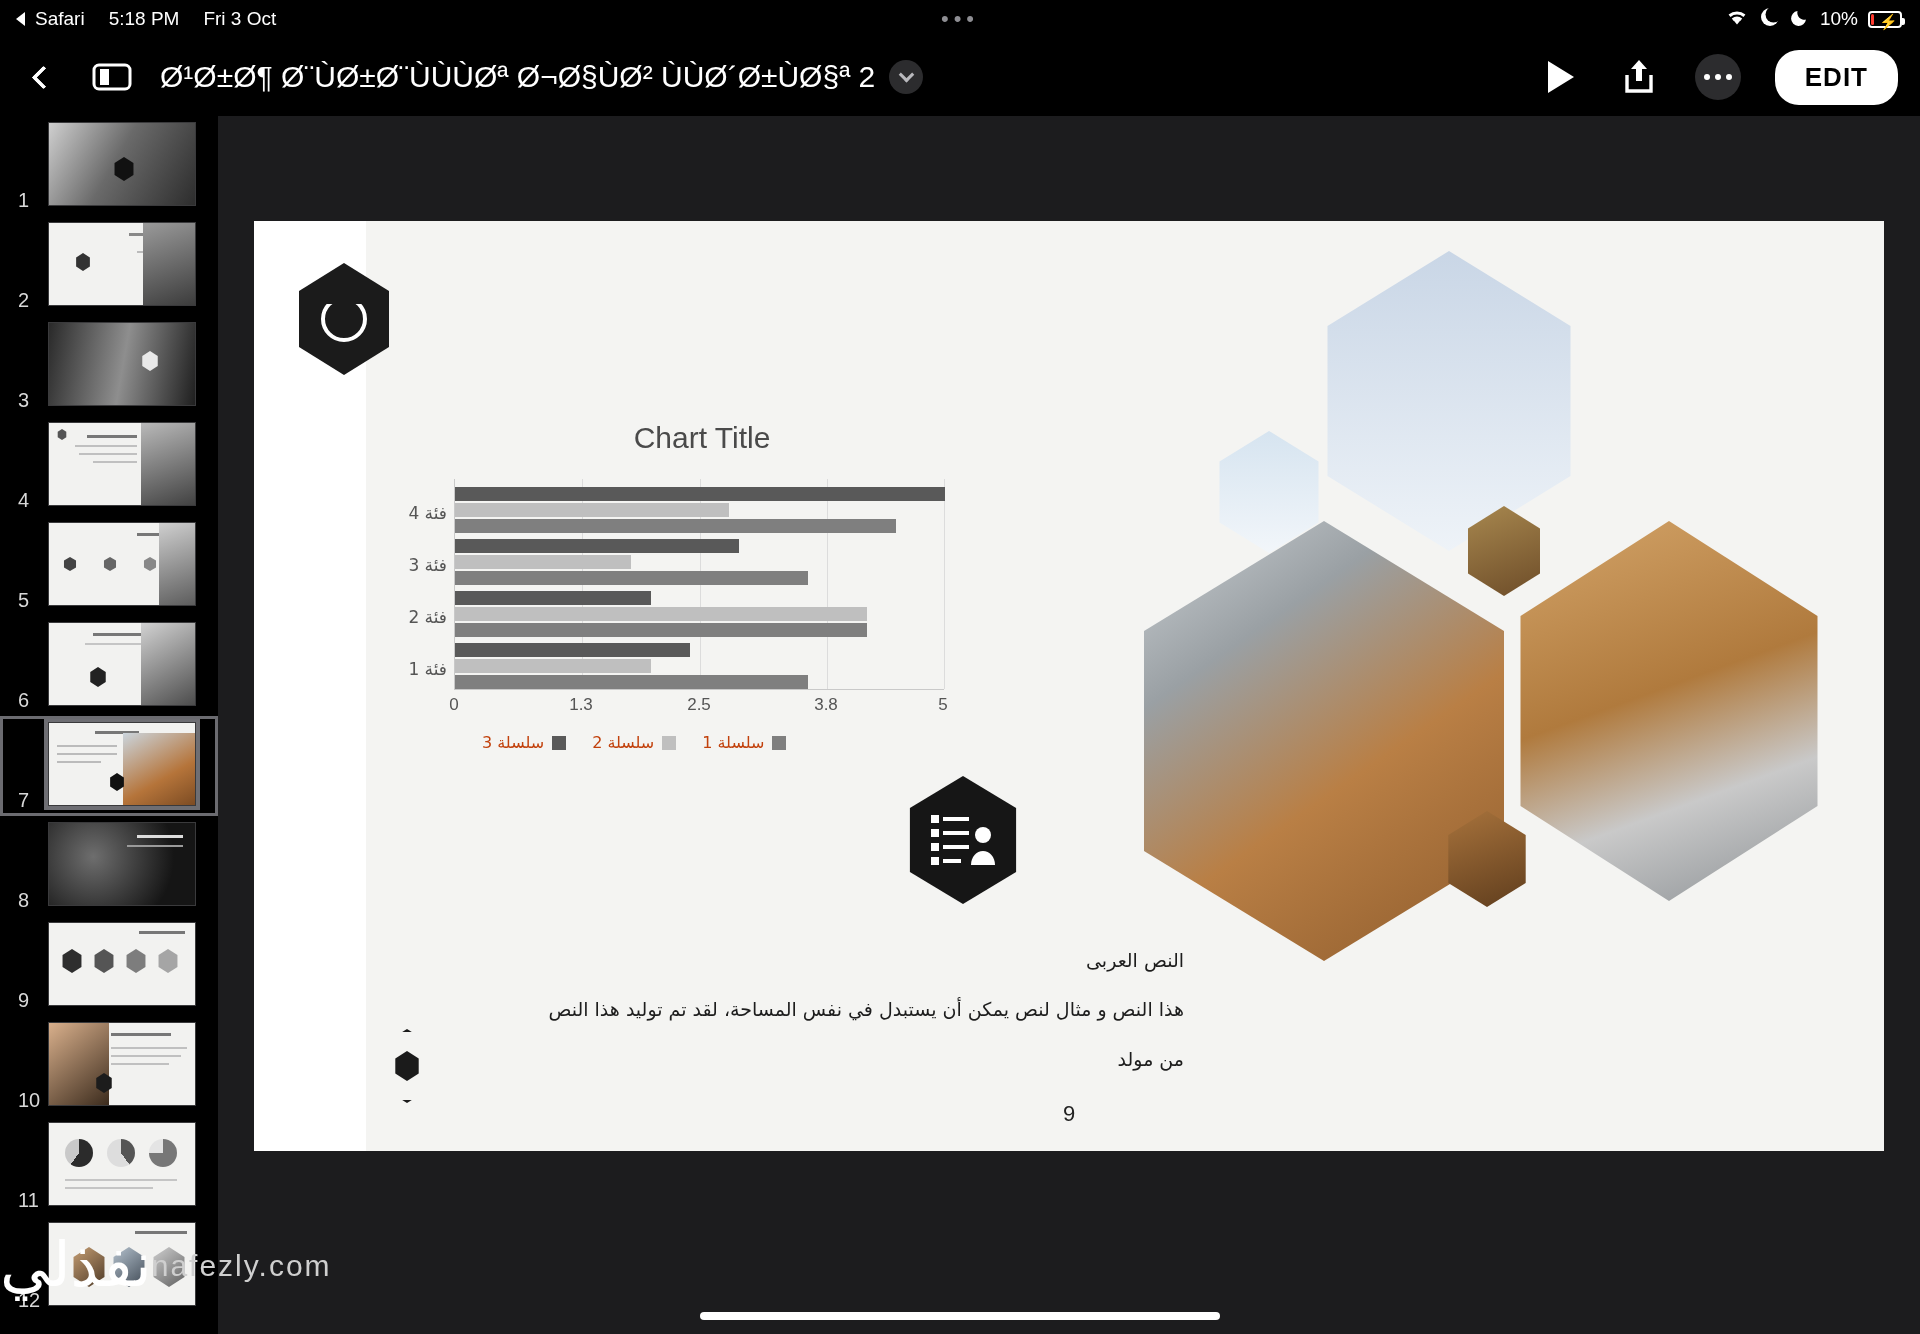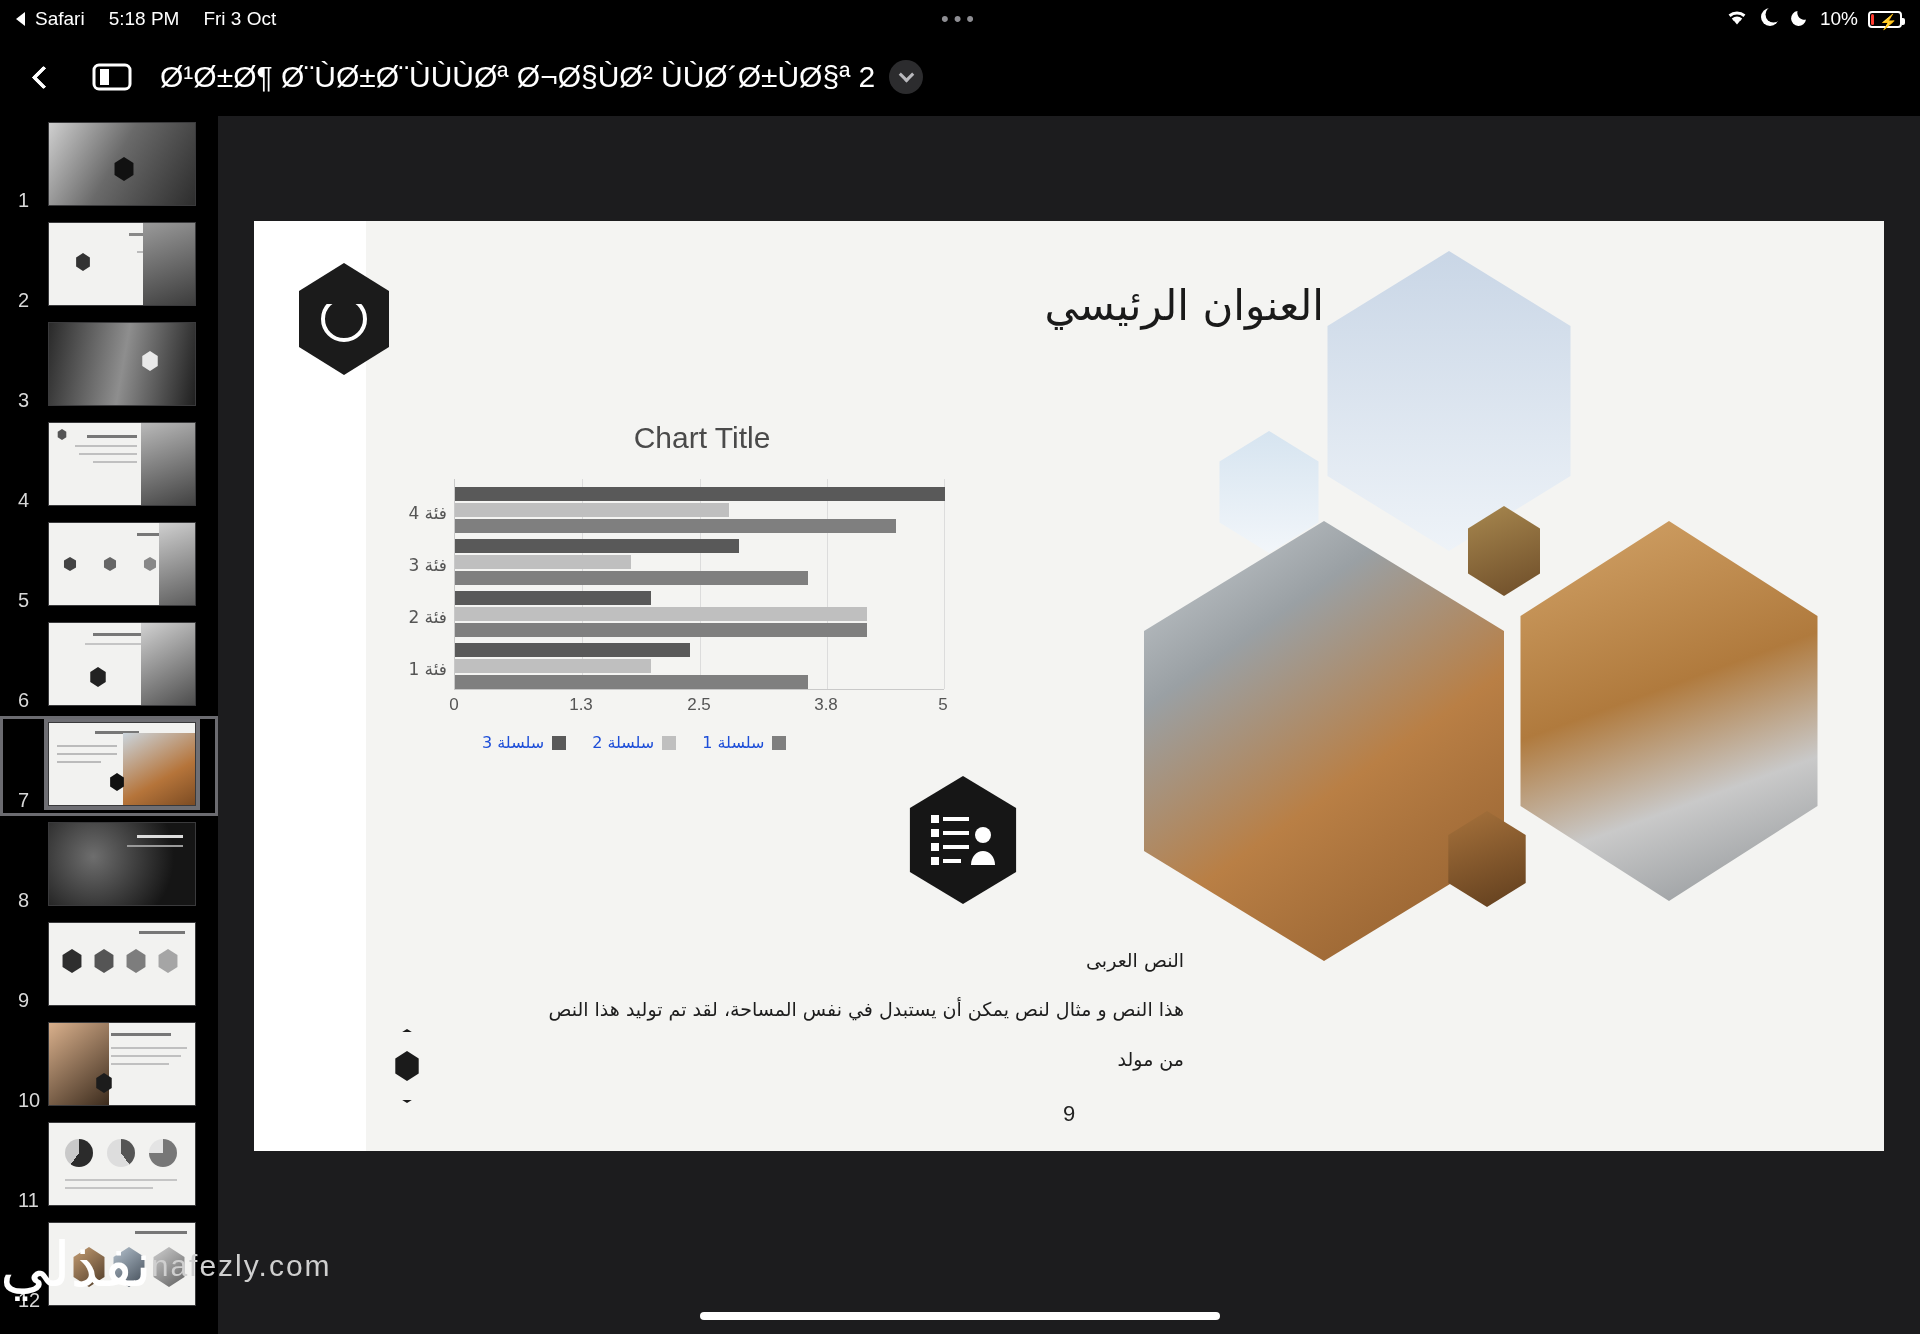--- a/index.html
+++ b/index.html
@@ -123,21 +123,21 @@
   .gridline { position:absolute; top:0; bottom:0; width:1px; background:#dcdcdc; }
   .cat-group { position:absolute; left:0; width:100%; }
   .bar { position:absolute; height: 14px; }
   .cat-label {
     position:absolute; right: calc(100% + 8px); font-size: 17px; color:#555; white-space:nowrap;
     direction: rtl; font-family:"DejaVu Sans", sans-serif;
   }
   .xaxis { position:absolute; left:62px; top: 268px; width: 490px; height: 1px; background:#c9c9c9;}
   .xtick { position:absolute; top: 274px; font-size: 17px; color:#555; transform: translateX(-50%); }
   .legend { position:absolute; left: 90px; top: 312px; display:flex; gap: 26px; align-items:center; }
-  .legend-item { display:flex; align-items:center; gap: 8px; font-size: 16px; color:#1d4ed8;
+  .legend-item { display:flex; align-items:center; gap: 8px; font-size: 16px; color:#c2410c;
                  direction: rtl; font-family:"DejaVu Sans", sans-serif;}
   .swatch { width: 14px; height: 14px; display:block; }
 
   .body-text {
     position:absolute; right: 700px; top: 715px; width: 640px; text-align: right;
     direction: rtl; font-size: 19px; line-height: 2.6; color:#1d1d1d;
     font-family: "DejaVu Sans", sans-serif;
   }
 
   .hex-icon {
@@ -215,20 +215,37 @@
       <svg width="40" height="32" viewBox="0 0 40 32">
           <rect x="2" y="4" width="36" height="24" rx="5" fill="none" stroke="#fff" stroke-width="3"></rect>
           <rect x="8" y="8" width="9" height="16" fill="#fff"></rect>
         </svg>
     </div>
     <div class="tb-title">Ø¹Ø±Ø¶ Ø¨ÙØ±Ø¨ÙÙÙØª Ø¬Ø§ÙØ² ÙÙØ´Ø±ÙØ§ª 2</div>
     <div class="tb-disclose">
         <span class="dc"></span>
       </div>
 
+    <div class="tb-right">
+      <div class="ico-btn">
+          <span class="play-tri"></span>
+        </div>
+      <div class="ico-btn">
+        <svg width="34" height="40" viewBox="0 0 34 40">
+            <path d="M17 3 L25 12 H20 V24 H14 V12 H9 Z" fill="#fff"></path>
+            <path d="M5 18 v16 h24 V18" fill="none" stroke="#fff" stroke-width="3.4"></path>
+          </svg>
+      </div>
+      <div class="more-circle">
+          <i></i>
+          <i></i>
+          <i></i>
+        </div>
+      <button class="edit-btn">EDIT</button>
+    </div>
   </div>
 
   <div class="content">
 
     <div class="navigator">
 
       <div class="thumb-row">
         <span class="thumb-num">1</span>
         <div class="thumb t-dark">
           <div class="t-photo" style="left:0;top:0;width:148px;height:84px;background:linear-gradient(120deg,#cfcfcf,#6a6a6a 45%,#2b2b2b);"></div>
@@ -355,21 +372,20 @@
     </div>
 
     <div class="stage">
       <div class="slide">
         <div class="slide-band-left"></div>
 
         <div class="logo-hex">
           <span class="ring"></span>
         </div>
 
-        <div class="slide-title">العنوان الرئيسي</div>
 
         <div class="chart-wrap">
           <div class="chart-title">Chart Title</div>
 
           <div class="plot">
 
             <div class="gridline" style="left:127px"></div>
             <div class="gridline" style="left:245px"></div>
             <div class="gridline" style="left:372px"></div>
             <div class="gridline" style="left:489px"></div>

